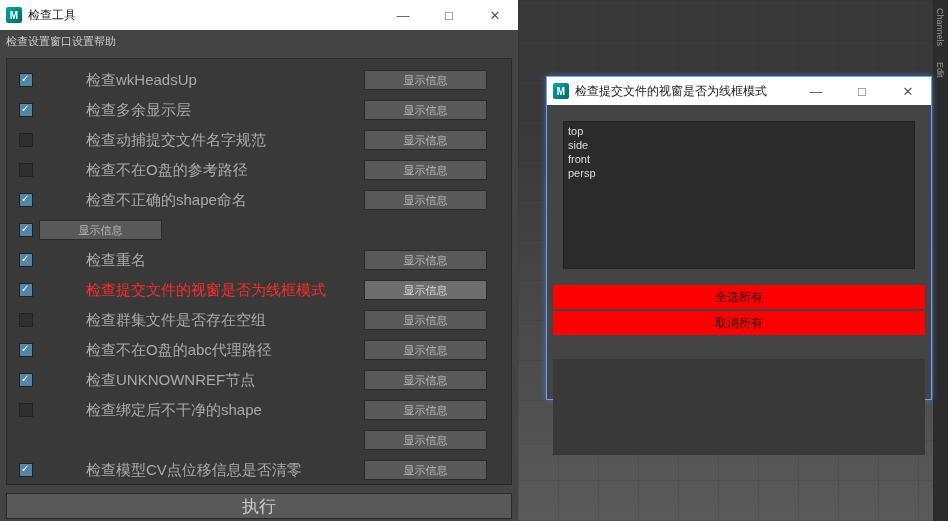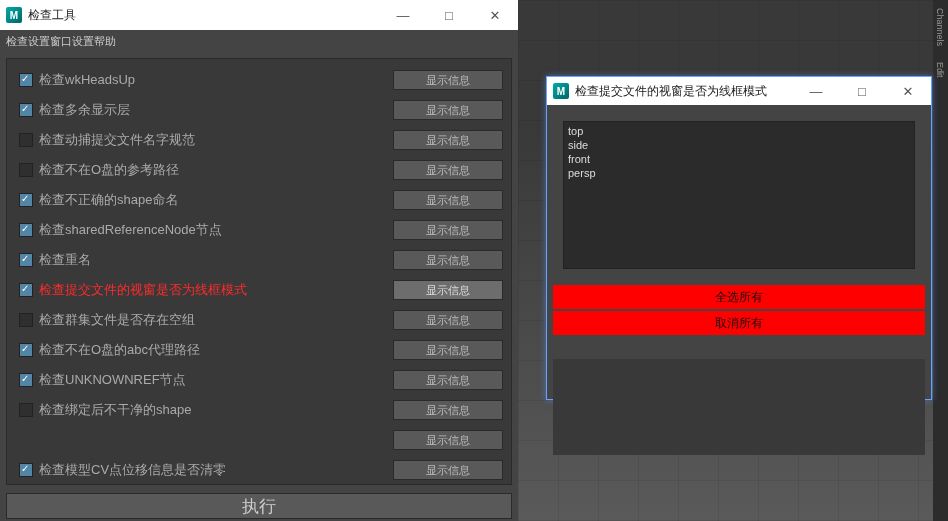--- a/index.html
+++ b/index.html
@@ -26,23 +26,23 @@
 
 .menubar { height: 22px; background: #444; display:flex; align-items:center; padding: 0 6px; font-size: 11px; color: #ccc; }
 
 .body { padding: 6px; height: calc(100% - 52px - 30px); }
 .panel { background: #393939; border: 1px solid #2a2a2a; height: 100%; padding: 6px 6px; overflow: hidden; }
 
 .row { display:flex; align-items:center; height: 30px; margin-bottom: 0; }
 .row .chk { width: 14px; height: 14px; border: 1px solid #222; background: #2f2f2f; margin: 0 6px; position:relative; }
 .row .chk.on { background: #5285a6; }
 .row .chk.on::after { content:"✓"; color:#fff; font-size:10px; position:absolute; left:1px; top:-1px; }
-.row .lbl { flex: 1; color: #aaa; font-size: 13px; }
+.row .lbl { flex: 1; color: #aaa; font-size: 15px; margin-left: 47px; }
 .row.red .lbl { color: #ff2a2a; }
-.row .btn { width: 110px; height: 20px; background: #595959; color:#bbb; font-size:11px; display:flex;align-items:center;justify-content:center; border:1px solid #2a2a2a; margin-right: 2px;}
+.row .btn { width: 123px; height: 20px; background: #595959; color:#bbb; font-size:11px; display:flex;align-items:center;justify-content:center; border:1px solid #2a2a2a; margin-right: 18px;}
 .row .btn.active { background: #6d6d6d; color:#ddd; }
 
 .runbar { height: 26px; background: #595959; margin: 2px 6px 6px 6px; color:#ccc; font-size:17px; display:flex;align-items:center;justify-content:center; border:1px solid #2a2a2a;}
 
 
 .popup { position:absolute; left: 546px; top: 76px; width: 386px; height: 324px; background:#444; border:1px solid #6aa3ff; box-shadow:0 0 6px rgba(80,140,255,0.6); }
 .popup .titlebar { height: 28px; }
 .popup .listbox { margin: 16px; height: 148px; background:#2b2b2b; border:1px solid #222; color:#ddd; font-size:11px; padding:2px 4px; line-height:14px; font-family: Arial, sans-serif;}
 .popup .btns { margin: 4px 6px 24px 6px; }
 .popup .rbtn { height: 24px; background:#ff0000; color:#111; font-size:12px; display:flex;align-items:center;justify-content:center; margin-bottom:2px;}
@@ -94,21 +94,20 @@
           <div class="lbl">检查不在O盘的参考路径</div>
           <div class="btn">显示信息</div>
         </div>
         <div class="row">
           <div class="chk on"></div>
           <div class="lbl">检查不正确的shape命名</div>
           <div class="btn">显示信息</div>
         </div>
         <div class="row">
           <div class="chk on"></div>
-          <div class="lbl">检查sharedReferenceNode节点</div>
           <div class="btn">显示信息</div>
         </div>
         <div class="row">
           <div class="chk on"></div>
           <div class="lbl">检查重名</div>
           <div class="btn">显示信息</div>
         </div>
         <div class="row red">
           <div class="chk on"></div>
           <div class="lbl">检查提交文件的视窗是否为线框模式</div>

